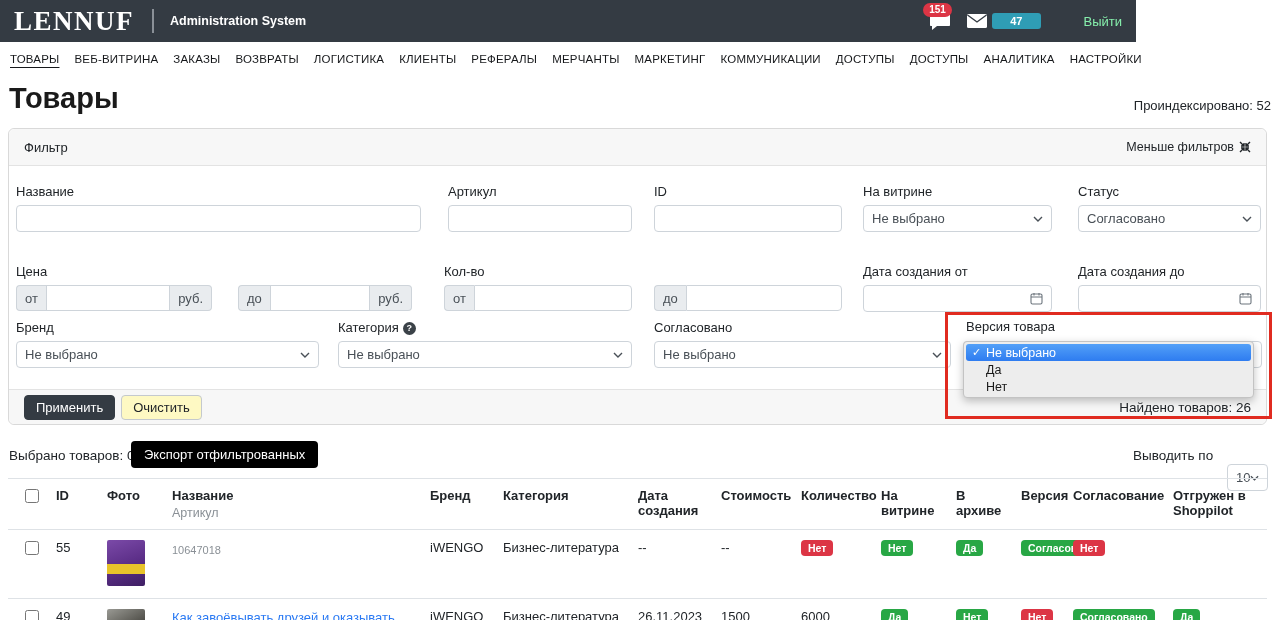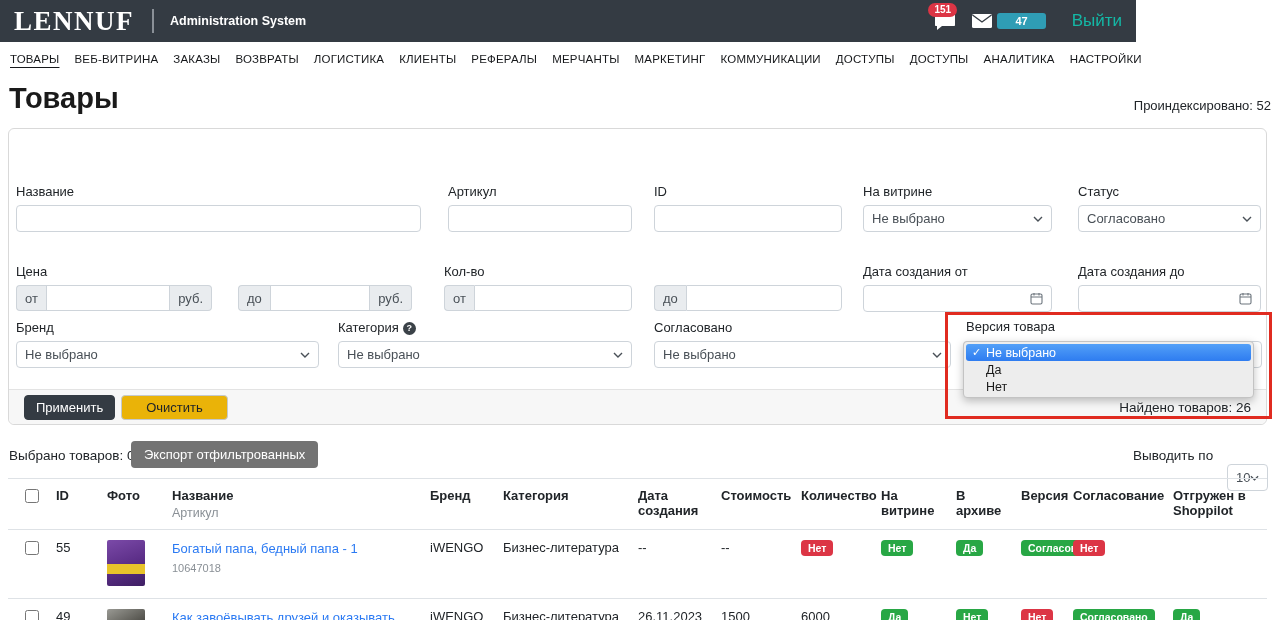--- a/index.html
+++ b/index.html
@@ -9,21 +9,21 @@
   
   .topbar { position: absolute; left: 0; top: 0; width: 1136px; height: 42px; background: #343b43; display: flex; align-items: center; }
   .logo { font-family: "Liberation Serif", serif; font-weight: bold; font-size: 27px; color: #fff; letter-spacing: 1.5px; margin-left: 14px; }
   .logo-div { width: 2px; height: 24px; background: #8a9097; margin: 0 16px 0 18px; }
   .app-subtitle { color: #fff; font-size: 12.5px; font-weight: bold; }
   .topbar-right { margin-left: auto; display: flex; align-items: center; margin-right: 14px; }
   .chat-wrap { position: relative; margin-right: 16px; }
   .pill-red { position: absolute; top: -9px; left: -6px; background: #dc3545; color: #fff; font-size: 10px; font-weight: bold; border-radius: 9px; padding: 1px 6px; line-height: 12px; }
   .mail-wrap { display: flex; align-items: center; }
   .badge-teal { background: #2f9db5; color: #fff; font-size: 11px; font-weight: bold; border-radius: 3px; padding: 2px 18px; margin-left: 5px; }
-  .logout { color: #14b8a6; font-size: 17px; margin-left: 26px; cursor: pointer; }
+  .logout { color: #86efac; font-size: 13px; margin-left: 43px; cursor: pointer; }
 
   
   .navbar { position: absolute; left: 0; top: 42px; width: 1275px; height: 34px; background: #fff; display: flex; align-items: center; padding-left: 10px; }
   .nav-item { font-size: 11.5px; color: #16181b; letter-spacing: .2px; margin-right: 15px; cursor: pointer; white-space: nowrap; }
   .nav-item.active { text-decoration: underline; text-underline-offset: 4px; }
 
   
   .page-title { position: absolute; left: 9px; top: 82px; font-size: 29px; font-weight: bold; color: #1a1a1a; }
   .indexed { position: absolute; right: 4px; top: 98px; font-size: 13px; color: #212529; }
 
@@ -36,33 +36,33 @@
   .sel { position: absolute; height: 27px; border: 1px solid #ced4da; border-radius: 4px; background: #fff; display: flex; align-items: center; justify-content: space-between; padding: 0 8px; font-size: 13px; color: #495057; cursor: pointer; }
   .igroup { position: absolute; display: flex; height: 26px; }
   .addon { background: #e9ecef; border: 1px solid #ced4da; display: flex; align-items: center; padding: 0 8px; font-size: 13px; color: #495057; }
   .addon.first { border-radius: 4px 0 0 4px; border-right: none; }
   .addon.last { border-radius: 0 4px 4px 0; border-left: none; }
   .igroup input { flex: 1; min-width: 0; border: 1px solid #ced4da; font-size: 13px; font-family: inherit; padding: 0 6px; }
   .igroup input.rounded-r { border-radius: 0 4px 4px 0; }
   .help-icon { display: inline-flex; align-items: center; justify-content: center; width: 13px; height: 13px; border-radius: 50%; background: #3b4248; color: #fff; font-size: 9px; font-weight: bold; margin-left: 4px; vertical-align: 1px; }
   .card-footer { position: absolute; left: 0; bottom: 0; width: 100%; height: 35px; background: #f7f7f7; border-top: 1px solid #e3e3e3; border-radius: 0 0 6px 6px; display: flex; align-items: center; padding: 0 15px; }
   .btn-apply { background: #343b43; color: #fff; border: 1px solid #343b43; border-radius: 4px; font-size: 13px; font-family: inherit; padding: 4px 11px; cursor: pointer; }
-  .btn-clear { background: #eab308; color: #212529; border: 1px solid #c4c9ce; border-radius: 4px; font-size: 13px; font-family: inherit; padding: 4px 24px; margin-left: 6px; cursor: pointer; }
+  .btn-clear { background: #fef9c3; color: #212529; border: 1px solid #c4c9ce; border-radius: 4px; font-size: 13px; font-family: inherit; padding: 4px 11px; margin-left: 6px; cursor: pointer; }
   .found { margin-left: auto; font-size: 13.5px; color: #212529; }
 
   
   .dd-list { position: absolute; left: 954px; top: 212px; width: 291px; background: #ededed; border: 1px solid #c3c3c3; border-radius: 4px; box-shadow: 0 3px 8px rgba(0,0,0,.25); padding: 2px; z-index: 5; }
   .dd-row { height: 17px; display: flex; align-items: center; font-size: 12.5px; color: #1a1a1a; padding: 0 6px; border-radius: 3px; cursor: pointer; }
   .dd-row.selected { background: linear-gradient(#53a0f8, #2e7cf0); color: #fff; }
   .dd-check { width: 14px; font-size: 11px; }
   .highlight-box { position: absolute; left: 945px; top: 312px; width: 327px; height: 107px; border: 3px solid #e02b20; z-index: 6; pointer-events: none; }
 
   
   .selected-count { position: absolute; left: 9px; top: 448px; font-size: 13.5px; color: #212529; }
-  .btn-export { position: absolute; left: 131px; top: 441px; background: #737373; color: #fff; border: none; border-radius: 4px; font-size: 13px; font-family: inherit; padding: 6px 13px; cursor: pointer; }
+  .btn-export { position: absolute; left: 131px; top: 441px; background: #000000; color: #fff; border: none; border-radius: 4px; font-size: 13px; font-family: inherit; padding: 6px 13px; cursor: pointer; }
   .perpage-label { position: absolute; left: 1133px; top: 448px; font-size: 13.5px; color: #212529; }
   .perpage-sel { left: 1227px; top: 442px; width: 41px; margin-top: 22px; }
 
   
   .tbl { position: absolute; left: 8px; top: 478px; width: 1259px; }
   .t-row { display: grid; grid-template-columns: 39px 60px 65px 258px 73px 135px 83px 80px 80px 75px 65px 52px 100px 94px; }
   .t-head { border-top: 1px solid #dee2e6; border-bottom: 1px solid #dee2e6; padding: 9px 0; font-size: 13px; font-weight: bold; color: #212529; }
   .t-head .cell, .t-body .cell { padding-right: 8px; }
   .sub-head { font-weight: normal; color: #8a9096; font-size: 12.5px; margin-top: 3px; }
   .t-body { padding: 10px 0 12px 0; border-bottom: 1px solid #dee2e6; font-size: 13px; color: #212529; }
@@ -123,20 +123,31 @@
     <span class="nav-item">ДОСТУПЫ</span>
     <span class="nav-item">ДОСТУПЫ</span>
     <span class="nav-item">АНАЛИТИКА</span>
     <span class="nav-item">НАСТРОЙКИ</span>
   </div>
 
   <div class="page-title">Товары</div>
   <div class="indexed">Проиндексировано: 52</div>
 
   <div class="card">
+    <div class="card-header">
+      <span>Фильтр</span>
+      <span class="collapse-ctl">
+        <span>Меньше фильтров</span>
+        <span>
+          <svg width="12" height="12" viewBox="0 0 12 12" stroke="#212529" stroke-width="1.4" fill="none">
+              <path d="M1 1l4 4M5 2v3H2M11 11L7 7M7 10V7h3M11 1L7 5M7 2v3h3M1 11l4-4M5 10V7H2"></path>
+            </svg>
+        </span>
+      </span>
+    </div>
 
     <div class="f-label" style="left:7px;top:55px">Название</div>
     <input class="f-input" style="left: 7px; top: 76px; width: 405px;">
     <div class="f-label" style="left:439px;top:55px">Артикул</div>
     <input class="f-input" style="left: 439px; top: 76px; width: 184px;">
     <div class="f-label" style="left:645px;top:55px">ID</div>
     <input class="f-input" style="left: 645px; top: 76px; width: 188px;">
     <div class="f-label" style="left:854px;top:55px">На витрине</div>
     <div class="sel" style="left:854px;top:76px;width:189px">
       <span>Не выбрано</span>
@@ -293,21 +304,20 @@
       <div class="cell">Отгружен в Shoppilot</div>
     </div>
 
     <div class="t-row t-body">
       <div class="cell"><input type="checkbox" class="cb" style=""></div>
       <div class="cell" style="padding-left:9px">55</div>
       <div class="cell">
           <div class="photo photo-1"></div>
         </div>
       <div class="cell">
-        <a href="#" class="p-link">Богатый папа, бедный папа - 1</a>
         <div class="p-sku">10647018</div>
       </div>
       <div class="cell">iWENGO</div>
       <div class="cell">Бизнес-литература</div>
       <div class="cell">--</div>
       <div class="cell">--</div>
       <div class="cell"><span class="pillb" data-color="red">Нет</span></div>
       <div class="cell"><span class="pillb" data-color="green">Нет</span></div>
       <div class="cell"><span class="pillb" data-color="green">Да</span></div>
       <div class="cell"><span class="pillb" data-color="green">Согласовано</span></div>

